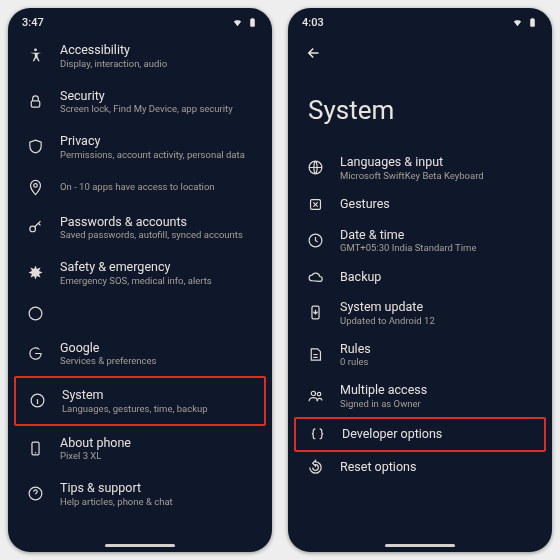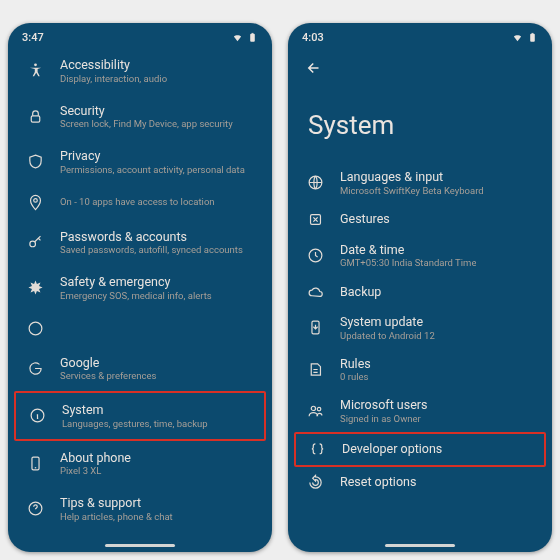--- a/index.html
+++ b/index.html
@@ -12,28 +12,27 @@
   }
   .stage {
     display: flex;
     gap: 16px;
     padding: 8px;
     box-sizing: border-box;
     width: 560px;
     height: 560px;
   }
   .phone {
-    background: #0c4a6e;
+    background: #0f172a;
     border-radius: 22px;
     flex: 1;
     position: relative;
     overflow: hidden;
     color: #e9e3de;
     box-shadow: 0 1px 4px rgba(0,0,0,0.4);
-    margin-top: 15px;
   }
   .statusbar {
     display: flex;
     justify-content: space-between;
     align-items: center;
     padding: 8px 14px 4px;
     font-size: 11px;
     font-weight: 500;
     color: #eae4df;
   }
@@ -348,21 +347,21 @@
 
       <div class="row compact">
         <span class="icon">
             <svg viewBox="0 0 24 24">
               <circle cx="9" cy="9" r="3"></circle>
               <circle cx="17" cy="10" r="2.5"></circle>
               <path d="M3 20c0-3 3-5 6-5s6 2 6 5M14 20c0-2 2-4 4-4s3 1 3 3"></path>
             </svg>
           </span>
         <div class="textcol">
-            <span class="title">Microsoft users</span>
+            <span class="title">Multiple access</span>
             <span class="sub">Signed in as Owner</span>
           </div>
       </div>
 
       <div class="row compact highlight">
         <span class="icon">
             <svg viewBox="0 0 24 24">
               <path d="M9 4c-2 0-3 1-3 3v2c0 1-1 2-2 2 1 0 2 1 2 2v2c0 2 1 3 3 3M15 4c2 0 3 1 3 3v2c0 1 1 2 2 2-1 0-2 1-2 2v2c0 2-1 3-3 3"></path>
             </svg>
           </span>

